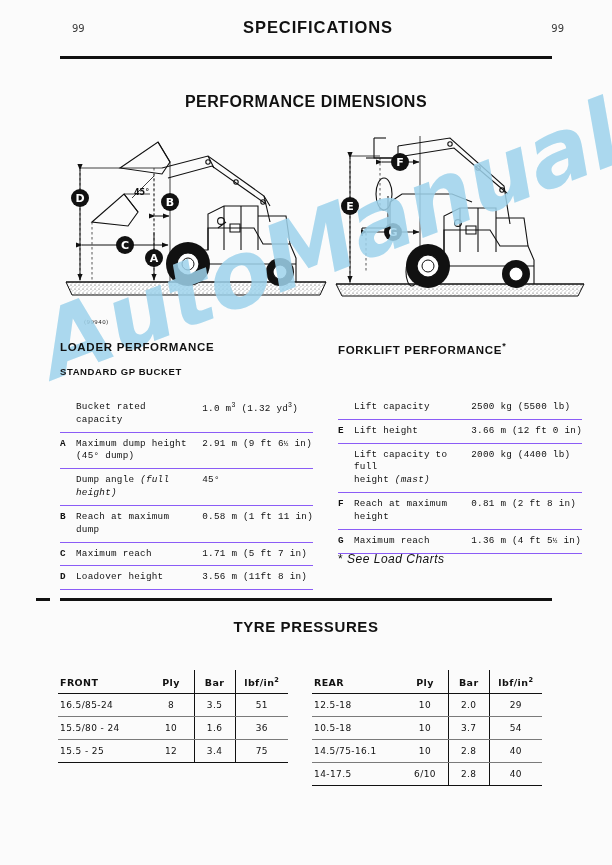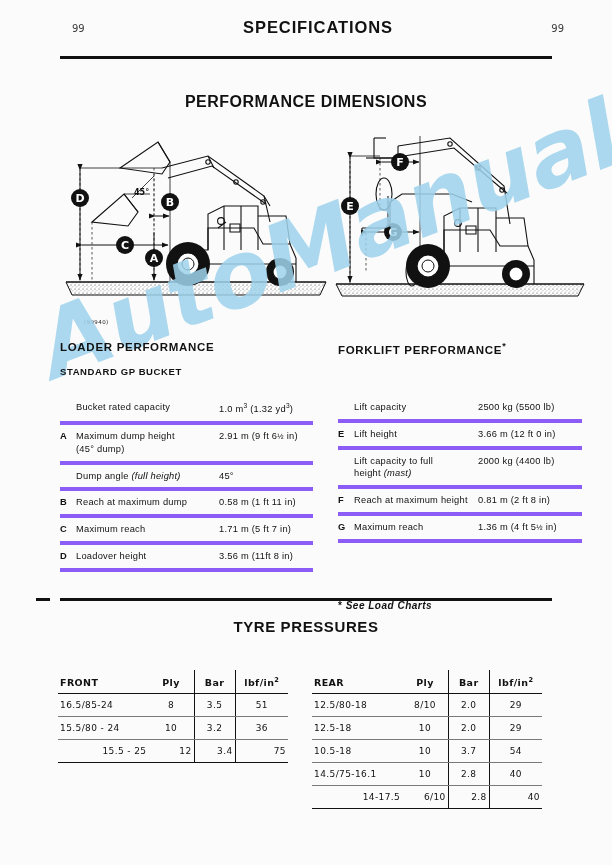--- a/index.html
+++ b/index.html
@@ -80,35 +80,36 @@
   .sec.fork{left:338px;top:341px;}
   .sec.fork sup{font-size:9px;}
 
   
   .spec{position:absolute;z-index:6;font-size:9.3px;}
   .spec.l{left:60px;top:396px;width:253px;}
   .spec.r{left:338px;top:396px;width:244px;}
   .spec table{border-collapse:collapse;width:100%;}
   .spec td{
     vertical-align:top;padding:5px 0 5px 0;
-    border-bottom:4px solid #8b5cf6;
+    border-bottom:1px solid #8b5cf6;
     line-height:1.38;
     letter-spacing:.25px;
+    font-family:Liberation Mono, monospace;
   }
   .spec td.k{width:13px;font-weight:bold;padding-right:3px;text-align:left;}
   .spec td.lbl{padding-right:6px;}
   .spec td.val{white-space:nowrap;}
   .spec.l td.val{width:94px;}
   .spec.r td.val{width:104px;}
   .spec .it{font-style:italic;}
   .spec sup{font-size:6.6px;vertical-align:super;}
   .spec .frac{font-size:7.6px;}
   .note{
     position:absolute;left:338px;top:552px;
-    font-size:10px;font-weight:bold;font-style:italic;letter-spacing:.5px;z-index:6;margin-top:48px;
+    font-size:12px;font-weight:normal;font-style:italic;letter-spacing:.5px;z-index:6;
   }
   .note .ast{font-style:normal;}
 
   
   .rule-mid{position:absolute;left:60px;right:60px;top:598px;height:2.5px;background:#111;}
   .rule-mid-stub{position:absolute;left:36px;top:598px;width:14px;height:2.5px;background:#111;}
   .t-tyre{
     position:absolute;left:0;right:0;top:618px;text-align:center;
     font-size:15px;font-weight:bold;letter-spacing:.6px;z-index:6;
   }
@@ -122,21 +123,21 @@
     border-bottom:1px solid #7a7a7a;letter-spacing:.4px;
   }
   .tyre th{font-weight:bold;font-size:9.5px;border-bottom:none;padding-bottom:5px;}
   .tyre th.sz,.tyre td.sz{text-align:left;width:92px;padding-left:2px;}
   .tyre th.ply,.tyre td.ply{width:44px;}
   .tyre th.bar,.tyre td.bar{width:38px;border-left:1.6px solid #111;}
   .tyre th.psi,.tyre td.psi{width:50px;border-left:1.6px solid #111;}
   .tyre thead th.bar,.tyre thead th.psi{border-left:1.6px solid #111;}
   .tyre sup{font-size:6.6px;vertical-align:super;}
   .tyre tbody tr:first-child td{border-top:1.6px solid #111;}
-  .tyre tbody tr:last-child td{border-bottom:1.6px solid #111;text-align:right;}
+  .tyre tbody tr:last-child td{border-bottom:1.6px solid #111;}
 </style>
 </head>
 <body>
 
 <div class="page">
 
   <div class="watermark">AutoManual</div>
 
   <div class="hdr">
     <div class="pg l">99</div>
@@ -434,21 +435,21 @@
       <tbody>
           <tr>
             <td class="sz">16.5/85-24</td>
             <td class="ply">8</td>
             <td class="bar">3.5</td>
             <td class="psi">51</td>
           </tr>
           <tr>
             <td class="sz">15.5/80  -  24</td>
             <td class="ply">10</td>
-            <td class="bar">3.2</td>
+            <td class="bar">1.6</td>
             <td class="psi">36</td>
           </tr>
           <tr>
             <td class="sz">15.5  -  25</td>
             <td class="ply">12</td>
             <td class="bar">3.4</td>
             <td class="psi">75</td>
           </tr>
         </tbody>
     </table>
@@ -459,26 +460,20 @@
       <thead>
           <tr>
             <th class="sz">REAR</th>
             <th class="ply">Ply</th>
             <th class="bar">Bar</th>
             <th class="psi">lbf/in<sup>2</sup></th>
           </tr>
         </thead>
       <tbody>
           <tr>
-            <td class="sz">12.5/80-18</td>
-            <td class="ply">8/10</td>
-            <td class="bar">2.0</td>
-            <td class="psi">29</td>
-          </tr>
-          <tr>
             <td class="sz">12.5-18</td>
             <td class="ply">10</td>
             <td class="bar">2.0</td>
             <td class="psi">29</td>
           </tr>
           <tr>
             <td class="sz">10.5-18</td>
             <td class="ply">10</td>
             <td class="bar">3.7</td>
             <td class="psi">54</td>

